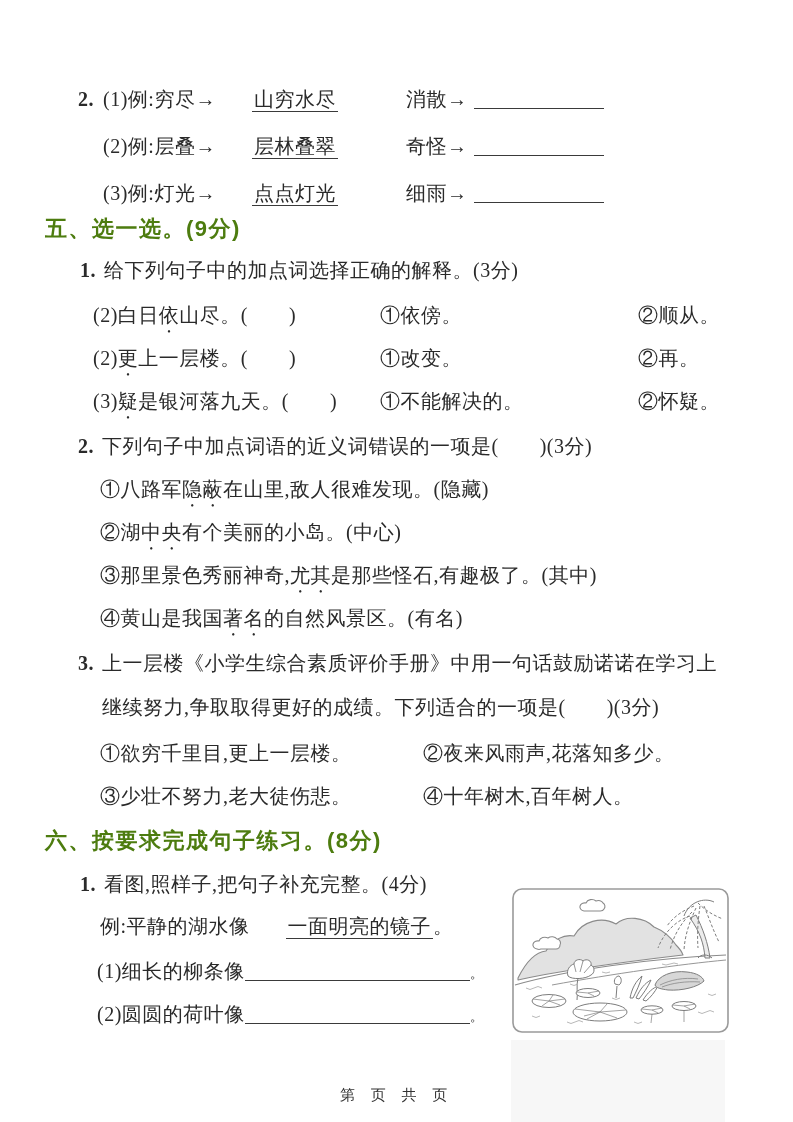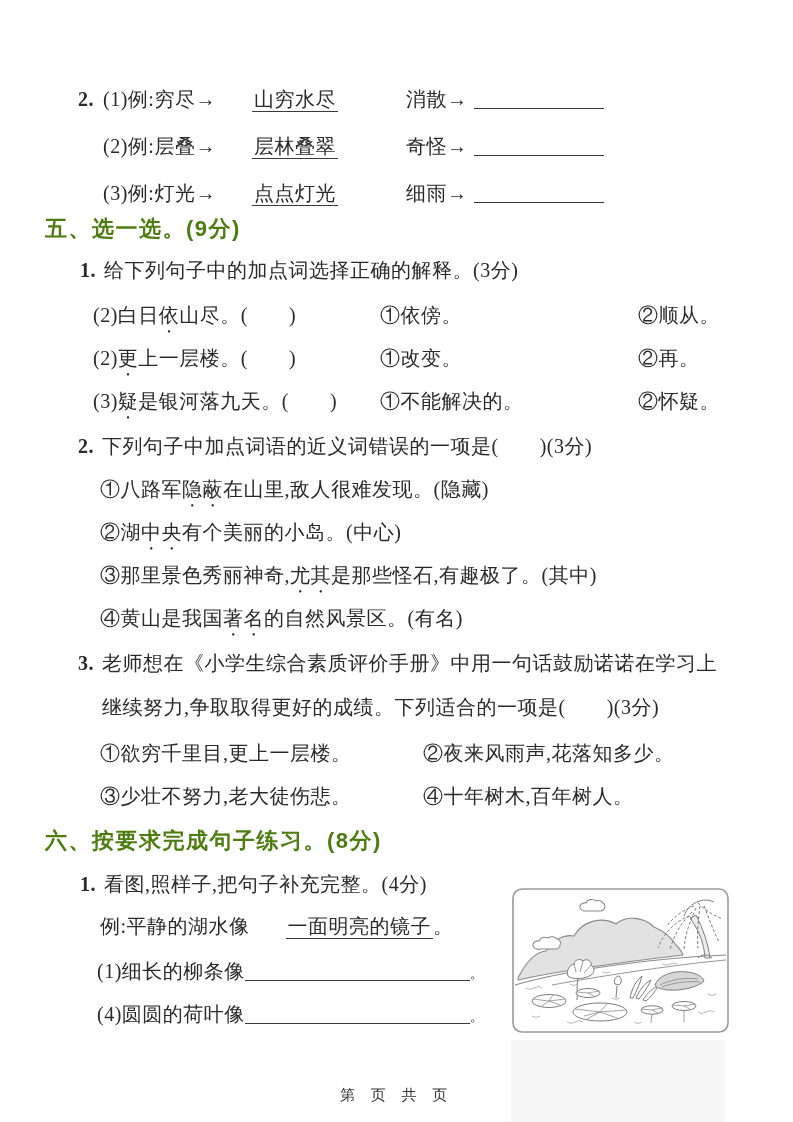--- a/index.html
+++ b/index.html
@@ -92,21 +92,21 @@
   </div>
   <div class="line" style="top:560px">
     <span class="colA"><span>③那里景色秀丽神奇,</span><span class="em-dot">尤其</span><span>是那些怪石,有趣极了。(其中)</span></span>
   </div>
   <div class="line" style="top:603px">
     <span class="colA"><span>④黄山是我国</span><span class="em-dot">著名</span><span>的自然风景区。(有名)</span></span>
   </div>
 
   <div class="line" style="top:648px">
     <span class="abs num" style="left:78px">3.</span>
-    <span class="abs" style="left:102px">老师想在《小学生综合素质评价手册》中用一句话鼓励诺诺在学习上</span>
+    <span class="abs" style="left:102px">上一层楼《小学生综合素质评价手册》中用一句话鼓励诺诺在学习上</span>
   </div>
   <div class="line" style="top:692px">
     <span class="abs" style="left:102px">继续努力,争取取得更好的成绩。下列适合的一项是(　　)(3分)</span>
   </div>
   <div class="line" style="top:738px">
     <span class="colA">①欲穷千里目,更上一层楼。</span>
     <span class="colB">②夜来风雨声,花落知多少。</span>
   </div>
   <div class="line" style="top:781px">
     <span class="colA">③少壮不努力,老大徒伤悲。</span>
@@ -120,21 +120,21 @@
     <span class="abs num" style="left:80px">1.</span>
     <span class="abs" style="left:104px">看图,照样子,把句子补充完整。(4分)</span>
   </div>
   <div class="line" style="top:911px">
     <span class="abs" style="left:100px"><span>例:平静的湖水像</span><span class="ex-underline">一面明亮的镜子</span><span>。</span></span>
   </div>
   <div class="line" style="top:956px">
     <span class="abs" style="left:97px"><span>(1)细长的柳条像</span><span class="blank w225"></span><span style="font-size:14px">。</span></span>
   </div>
   <div class="line" style="top:999px">
-    <span class="abs" style="left:97px"><span>(4)圆圆的荷叶像</span><span class="blank w225"></span><span style="font-size:14px">。</span></span>
+    <span class="abs" style="left:97px"><span>(2)圆圆的荷叶像</span><span class="blank w225"></span><span style="font-size:14px">。</span></span>
   </div>
 
   <div class="scan-shadow"></div>
 
   <div class="illus">
     <svg width="217" height="145" viewBox="0 0 217 145">
       <rect x="1" y="1" width="215" height="143" rx="9" fill="#ffffff" stroke="#9a9a9a" stroke-width="1.6"></rect>
 
       <g>
         <path d="M6,90 C14,74 24,64 34,63 C40,52 52,46 62,48 C70,33 90,28 104,36 C114,27 132,29 142,39 C152,43 160,51 164,57 C168,61 170,64 171,67 C120,73 55,81 6,92 Z" fill="#e2e2e2" stroke="#8a8a8a" stroke-width="1.1" stroke-linejoin="round"></path>

